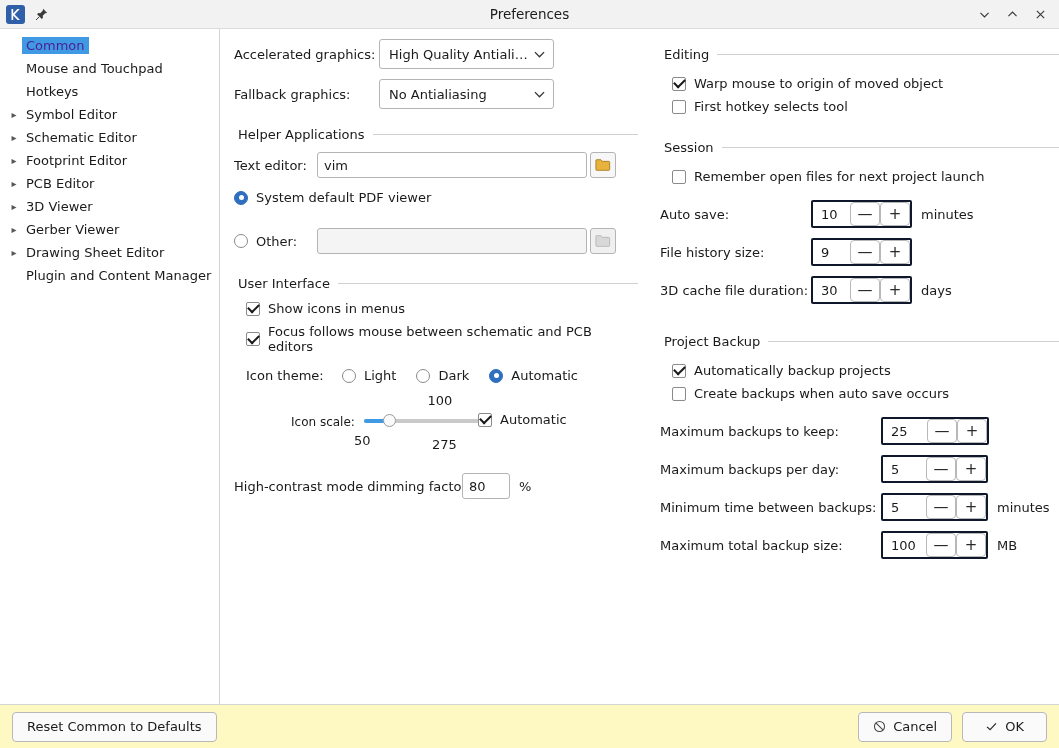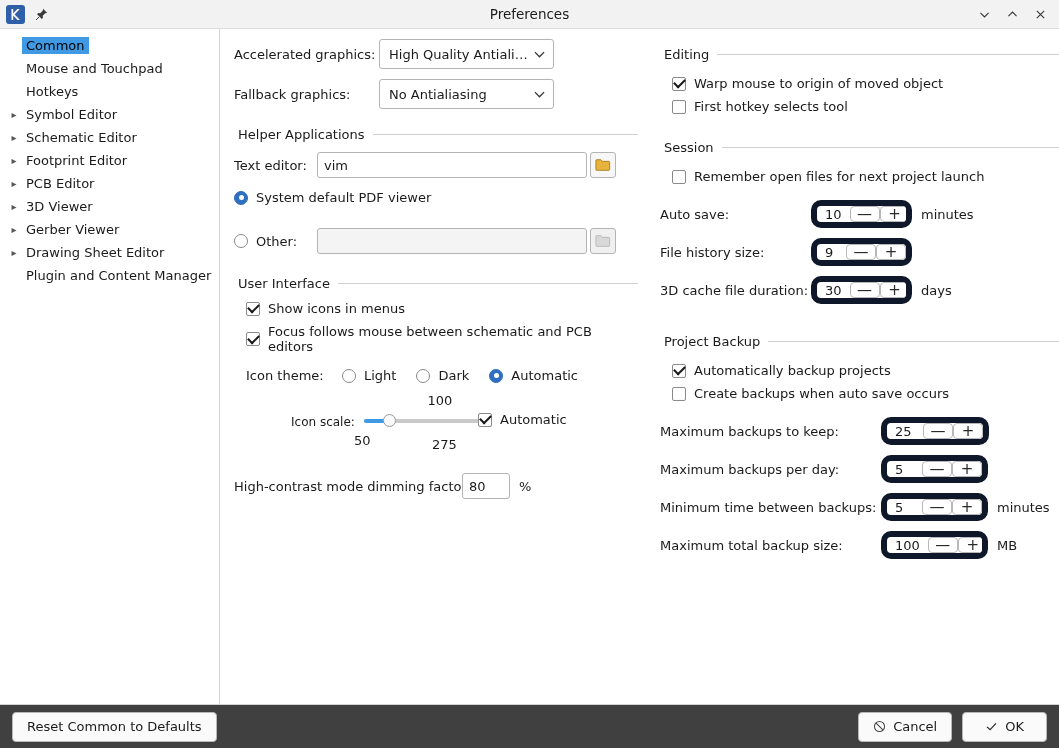--- a/index.html
+++ b/index.html
@@ -64,21 +64,21 @@
     white-space: nowrap;
   }
   .tree-arrow {
     width: 16px; flex: 0 0 16px;
     display: flex; align-items: center; justify-content: center;
     color: #555; font-size: 10px;
   }
   .tree-label { padding: 1px 4px; }
   .tree-item.selected .tree-label {
     background: #3f9ae3;
-    color: #000000;
+    color: #4c1d95;
   }
   .tree-item.indent { padding-left: 22px; }
 
   
   .content {
     flex: 1 1 auto;
     display: flex;
     padding: 10px 14px 0 14px;
     gap: 22px;
     min-width: 0;
@@ -166,22 +166,22 @@
   }
   .rbox.checked { border-color: #2f6fbf; background: #2f6fbf; }
   .rbox.checked::after {
     content: "";
     width: 5px; height: 5px; border-radius: 50%; background: #fff;
   }
 
   
   .spin {
     height: 28px;
-    border: 6px solid #0f172a;
-    border-radius: 10px;
+    border: 2px solid #0f172a;
+    border-radius: 2px;
     background: #fff;
     display: flex; align-items: center;
     overflow: hidden;
   }
   .spin .val { padding: 0 8px; font-size: 13px; flex: 1 1 auto; }
   .spin .btn {
     width: 27px; height: 100%;
     display: flex; align-items: center; justify-content: center;
     font-size: 15px; color: #2a2a2a;
     background: #fff;
@@ -201,21 +201,21 @@
   .slider-handle {
     position: absolute; top: 3px;
     width: 13px; height: 13px; border-radius: 50%;
     background: #fafafa; border: 1px solid #9a9a9a;
   }
 
   
   .footer {
     flex: 0 0 44px;
     border-top: 1px solid #d4d4d4;
-    background: #404040;
+    background: #fef9c3;
     display: flex; align-items: center;
     padding: 0 12px;
   }
   .btn {
     height: 30px;
     border: 1px solid #b8b8b8;
     border-radius: 4px;
     background: #fafafa;
     padding: 0 14px;
     display: flex; align-items: center; gap: 7px;

